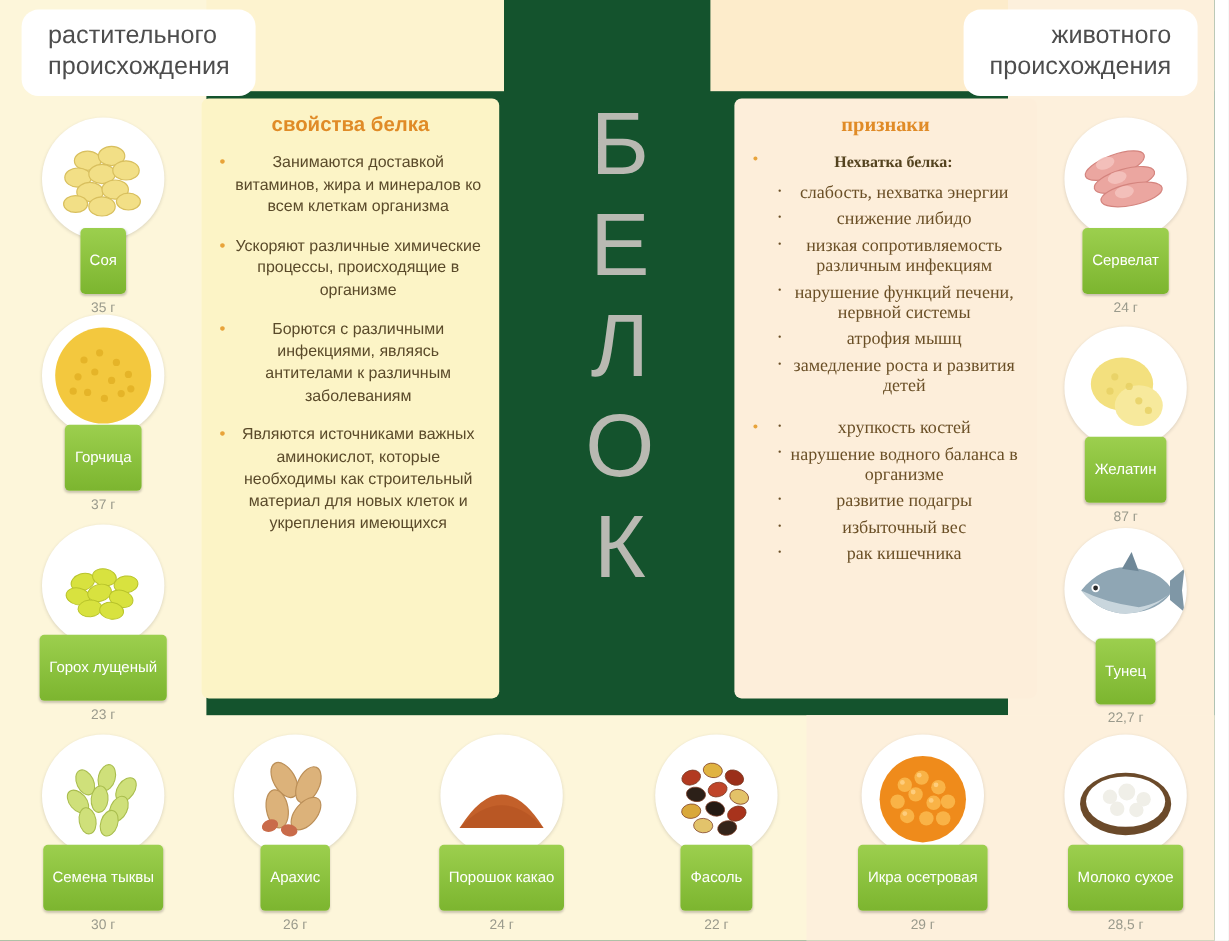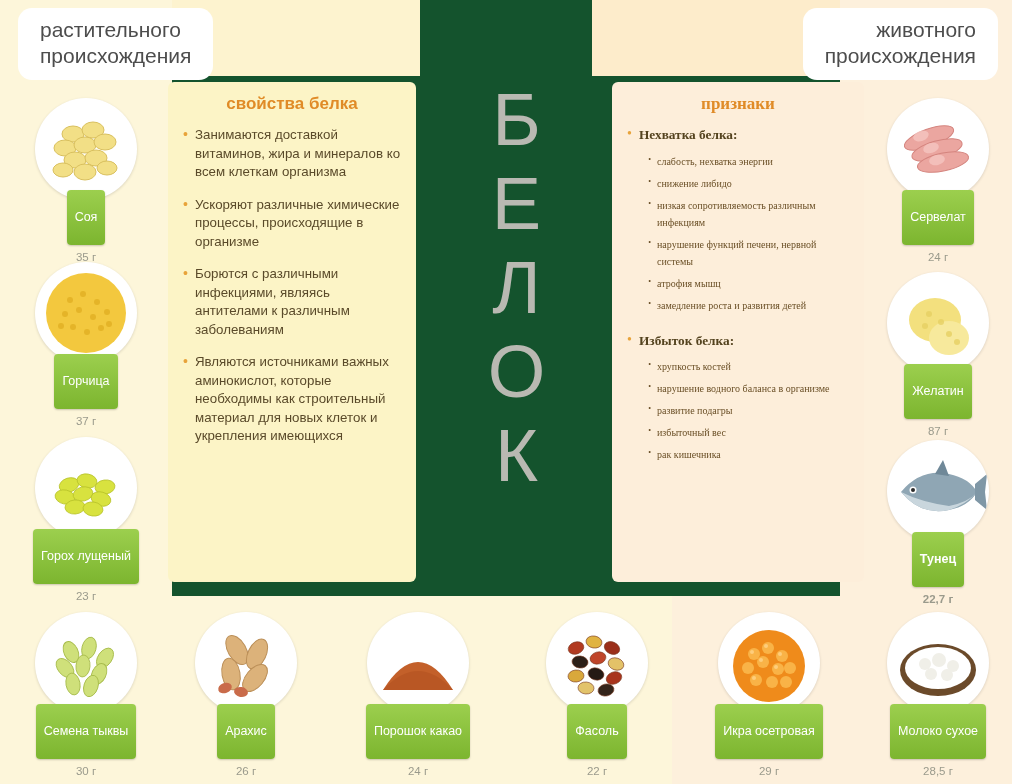--- a/index.html
+++ b/index.html
@@ -98,41 +98,42 @@
   #panel-signs .panel-title { color: #e08b27; }
 
   .bullet-list { list-style: none; margin: 0; padding: 0; }
   .bullet-list > li {
     position: relative;
     padding-left: 13px;
     margin-bottom: 14px;
     font-size: 13.3px;
     line-height: 18.5px;
     color: #5a4a2a;
+    text-align: center;
   }
   .bullet-list > li::before {
     content: "•";
     position: absolute; left: 1px; top: -1px;
     color: #e8a33a;
     font-size: 14px;
   }
   #panel-signs .bullet-list > li { color: #6a4a22; }
 
   .sub-head {
     font-weight: bold;
     color: #54431f;
     margin-bottom: 8px;
     display: block;
   }
   .sub-list { list-style: none; margin: 0; padding: 0 0 0 6px; }
   .sub-list li {
     position: relative;
     padding-left: 12px;
     margin-bottom: 5px;
-    font-size: 10px;
+    font-size: 15px;
     line-height: 17px;
     color: #6a4f26;
   }
   .sub-list li::before {
     content: "·";
     position: absolute; left: 2px; top: -2px;
     color: #6a4f26;
     font-size: 16px;
   }
   .group-gap { margin-top: 18px; }
@@ -221,21 +222,20 @@
         <ul class="sub-list">
           <li>слабость, нехватка энергии</li>
           <li>снижение либидо</li>
           <li>низкая сопротивляемость различным инфекциям</li>
           <li>нарушение функций печени, нервной системы</li>
           <li>атрофия мышц</li>
           <li>замедление роста и развития детей</li>
         </ul>
       </li>
       <li class="group-gap">
-        <span class="sub-head">Избыток белка:</span>
         <ul class="sub-list">
           <li>хрупкость костей</li>
           <li>нарушение водного баланса в организме</li>
           <li>развитие подагры</li>
           <li>избыточный вес</li>
           <li>рак кишечника</li>
         </ul>
       </li>
     </ul>
   </div>
@@ -475,21 +475,21 @@
             <circle cx="62" cy="62" r="3"></circle>
               <circle cx="70" cy="70" r="3"></circle>
           </g>
         </svg>
       </div>
     </div>
     <div class="label">Желатин</div>
     <div class="amount">87 г</div>
   </div>
 
-  <div class="food" style="left:874px; top:440px;font-weight:bold;">
+  <div class="food" style="left:874px; top:440px;">
     <div class="circle">
       <div class="art">
         <svg viewBox="0 0 102 102">
           <path d="M14 52 Q34 28 62 34 Q82 38 90 52 Q82 66 62 70 Q34 76 14 52 Z" fill="#8fa6b4"></path>
           <path d="M14 52 Q34 62 62 66 Q82 62 90 52 Q80 64 62 70 Q34 76 14 52 Z" fill="#c9d6dd"></path>
           <path d="M88 44 L100 34 L98 52 L100 70 L88 60 Z" fill="#7f97a6"></path>
           <path d="M48 34 L56 20 L62 36 Z" fill="#6f8898"></path>
           <circle cx="26" cy="50" r="3.5" fill="#ffffff"></circle>
           <circle cx="26" cy="50" r="2" fill="#2a2a2a"></circle>
         </svg>

